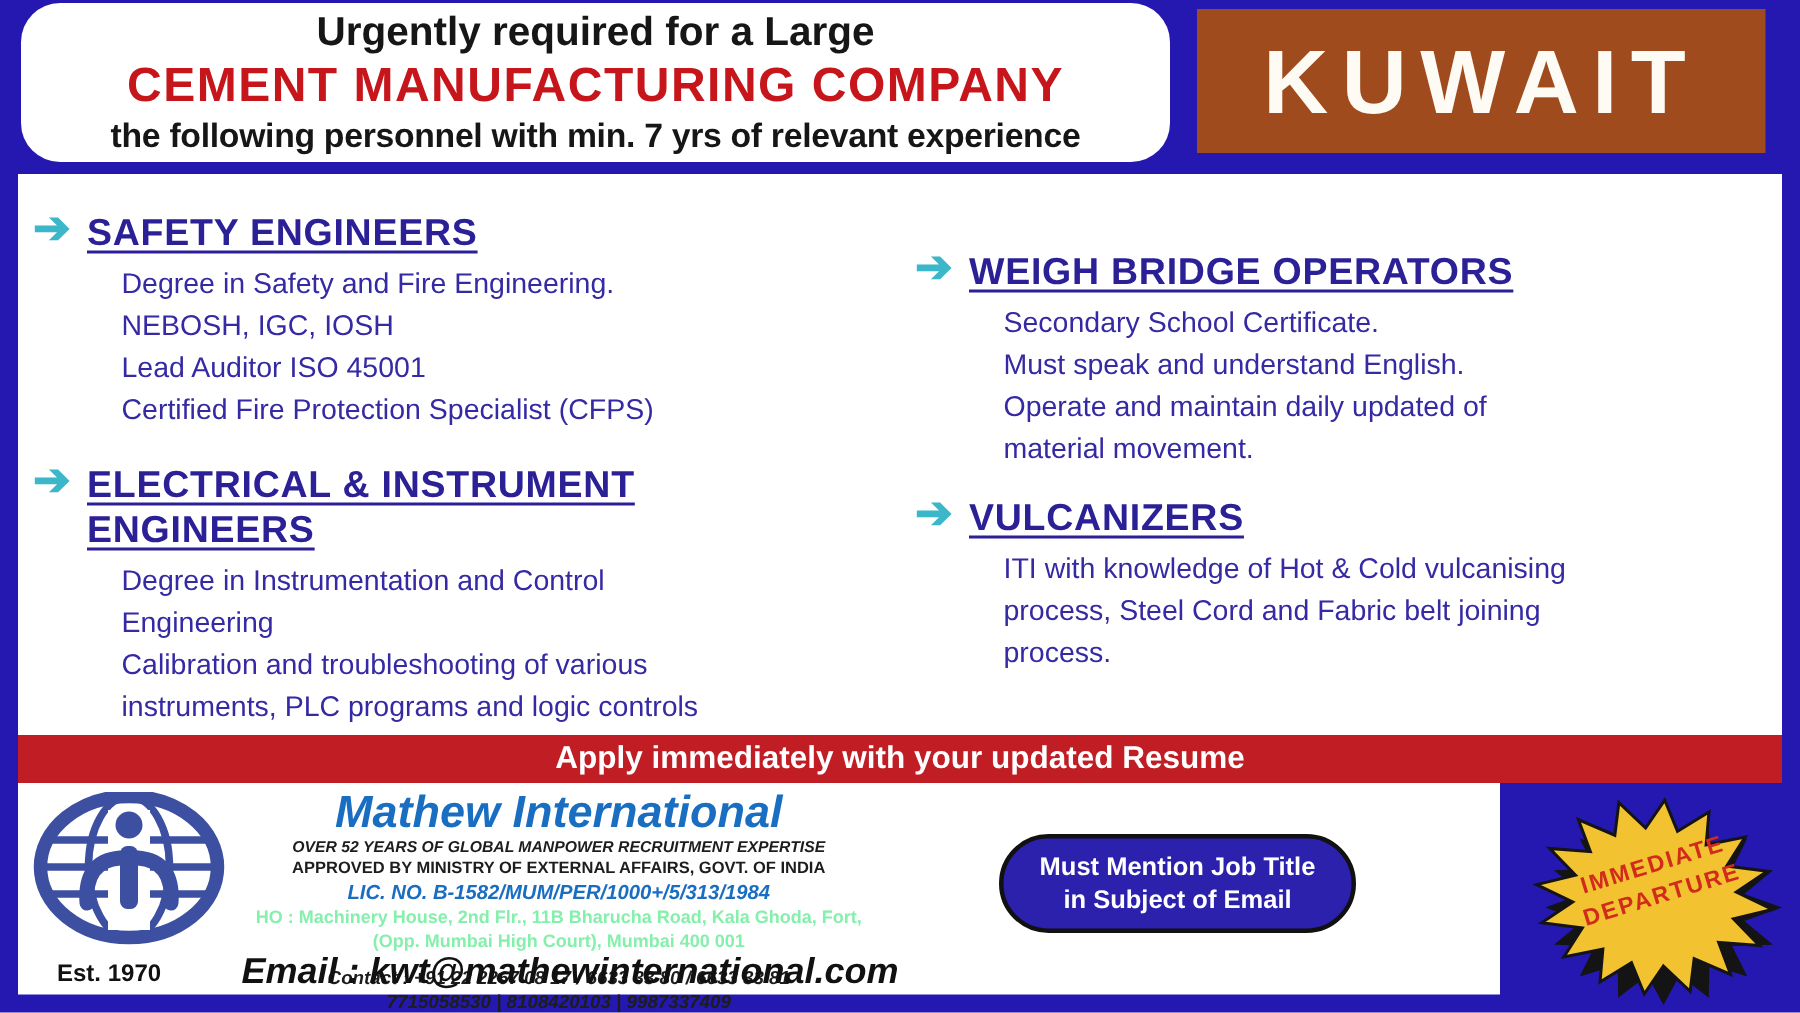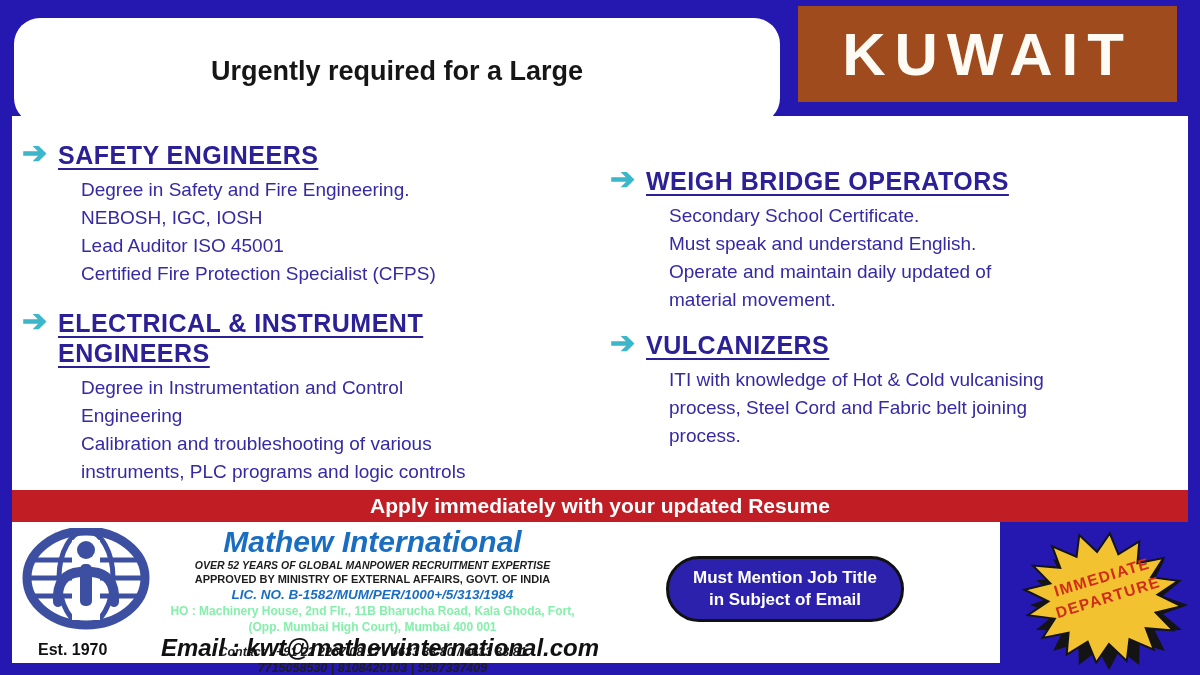--- a/index.html
+++ b/index.html
@@ -6,21 +6,21 @@
   html,body { width:1200px; height:675px; }
   body {
     position:relative;
     background:#2418b0;
     font-family:"Liberation Sans", sans-serif;
     overflow:hidden;
   }
 
   
   .top-white {
-    position:absolute; left:14px; top:18px; width:766px; height:106px;
+    position:absolute; left:14px; top:2px; width:766px; height:106px;
     background:#ffffff; border-radius:26px;
     display:flex; flex-direction:column; justify-content:center; align-items:center;
     text-align:center; padding:2px 4px;
   }
   .hdr-line1 { font-size:27px; font-weight:bold; color:#161616; line-height:33px; }
   .hdr-line2 { font-size:32px; font-weight:bold; color:#c6161c; letter-spacing:1px; line-height:37px; }
   .hdr-line3 { font-size:22.5px; font-weight:bold; color:#161616; line-height:31px; letter-spacing:-0.2px; }
 
   .kuwait-box {
     position:absolute; left:798px; top:6px; width:379px; height:96px;
@@ -96,20 +96,22 @@
   }
   .badge-text div {
     color:#d22b1c; font-size:15.5px; font-weight:bold; letter-spacing:1.5px; line-height:21px;
   }
 </style>
 </head>
 <body>
 
 <div class="top-white">
   <div class="hdr-line1">Urgently required for a Large</div>
+  <div class="hdr-line2">CEMENT MANUFACTURING COMPANY</div>
+  <div class="hdr-line3">the following personnel with min. 7 yrs of relevant experience</div>
 </div>
 
 <div class="kuwait-box">
   <span>KUWAIT</span>
 </div>
 
 <div class="main-panel">
 
   <div class="job" id="jobL0">
     <span class="arrow">➔</span>

